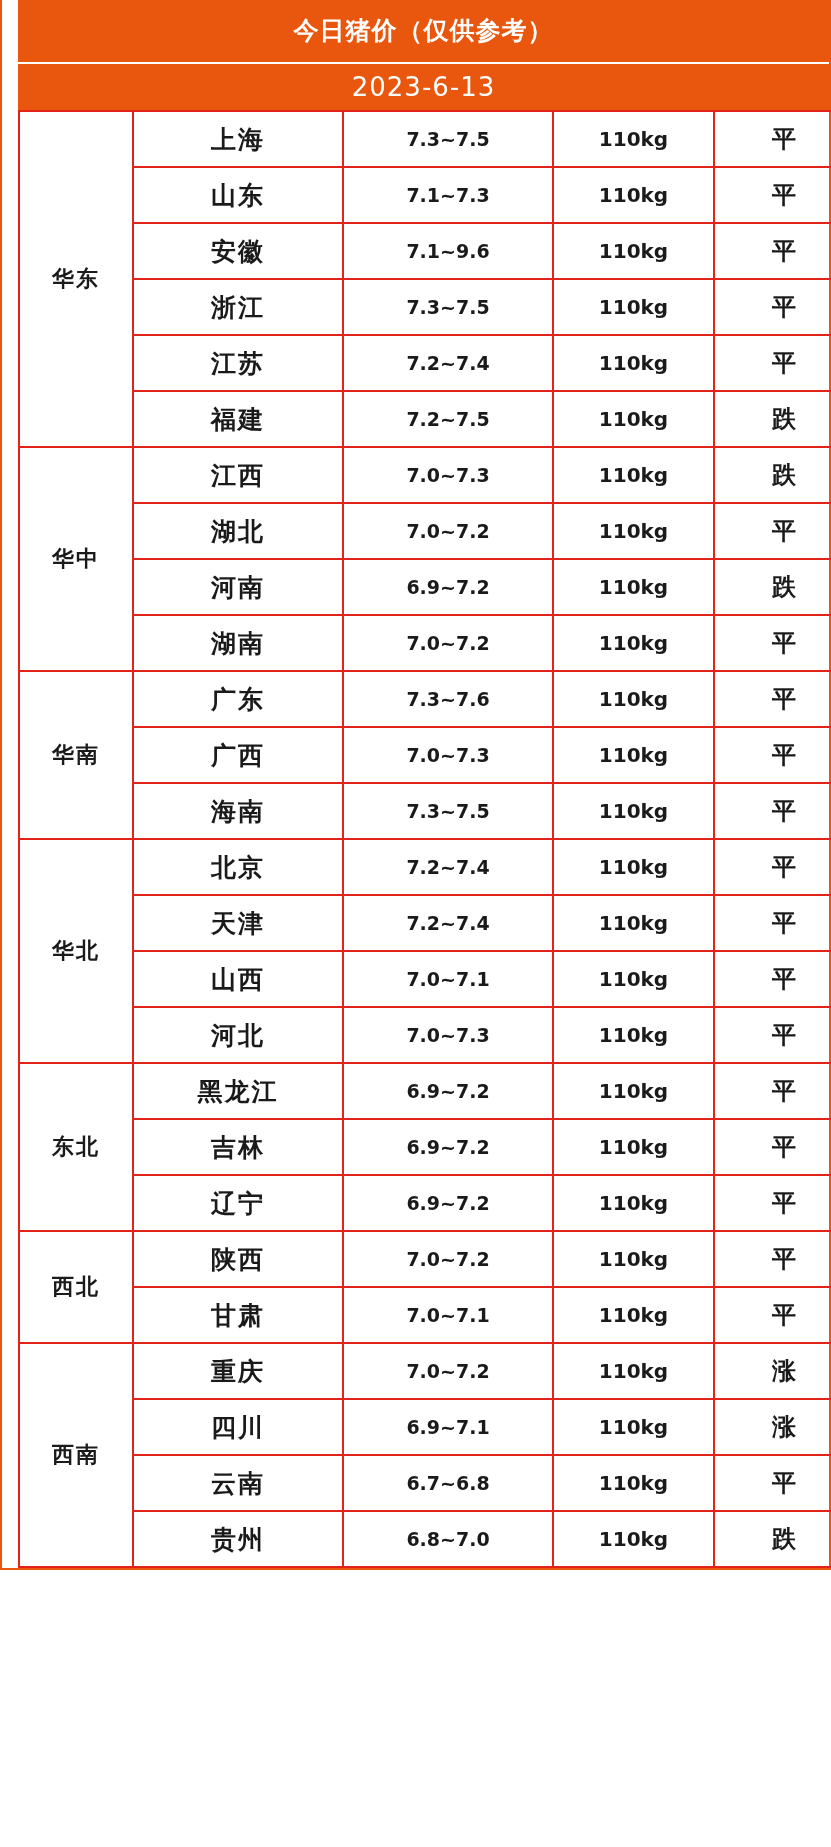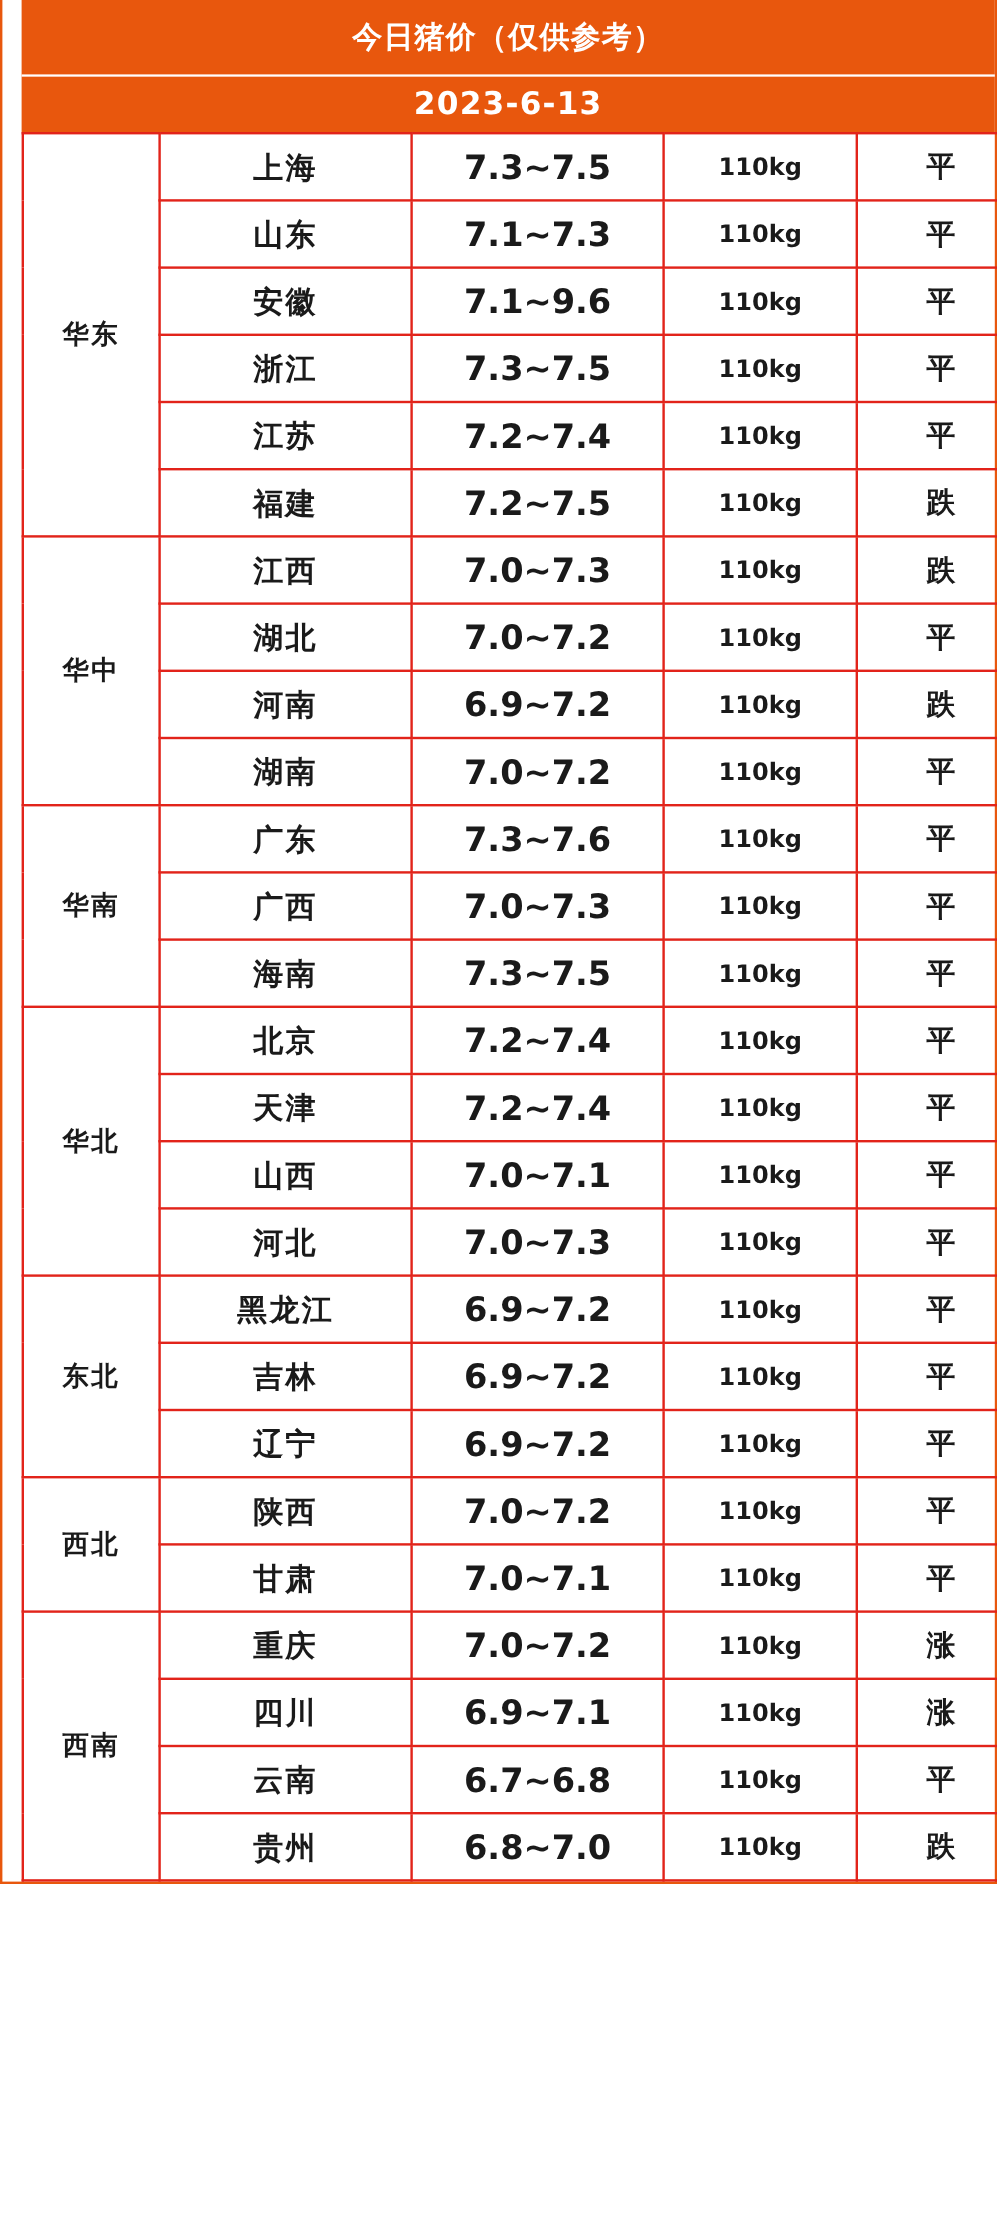--- a/index.html
+++ b/index.html
@@ -28,21 +28,21 @@
     font-size: 25px;
     letter-spacing: 1px;
     height: 62px;
     line-height: 62px;
     border-bottom: 2px solid #ffffff;
   }
   .date-bar {
     background: #e8570d;
     color: #ffffff;
     text-align: center;
-    font-weight: bold;
+    font-weight: normal;
     font-size: 26px;
     letter-spacing: 1px;
     height: 46px;
     line-height: 46px;
   }
   table.price-table {
     width: 831px;
     border-collapse: collapse;
     table-layout: fixed;
   }
@@ -60,21 +60,21 @@
     letter-spacing: 2px;
   }
   td.province {
     width: 208px;
     font-size: 25px;
     letter-spacing: 2px;
     font-family: Liberation Mono, monospace;
   }
   td.price {
     width: 208px;
-    font-size: 28px;
+    font-size: 19px;
   }
   td.weight {
     width: 159px;
     font-size: 20px;
     margin-top: 42px;
   }
   td.trend {
     width: 138px;
     font-size: 24px;
   }

